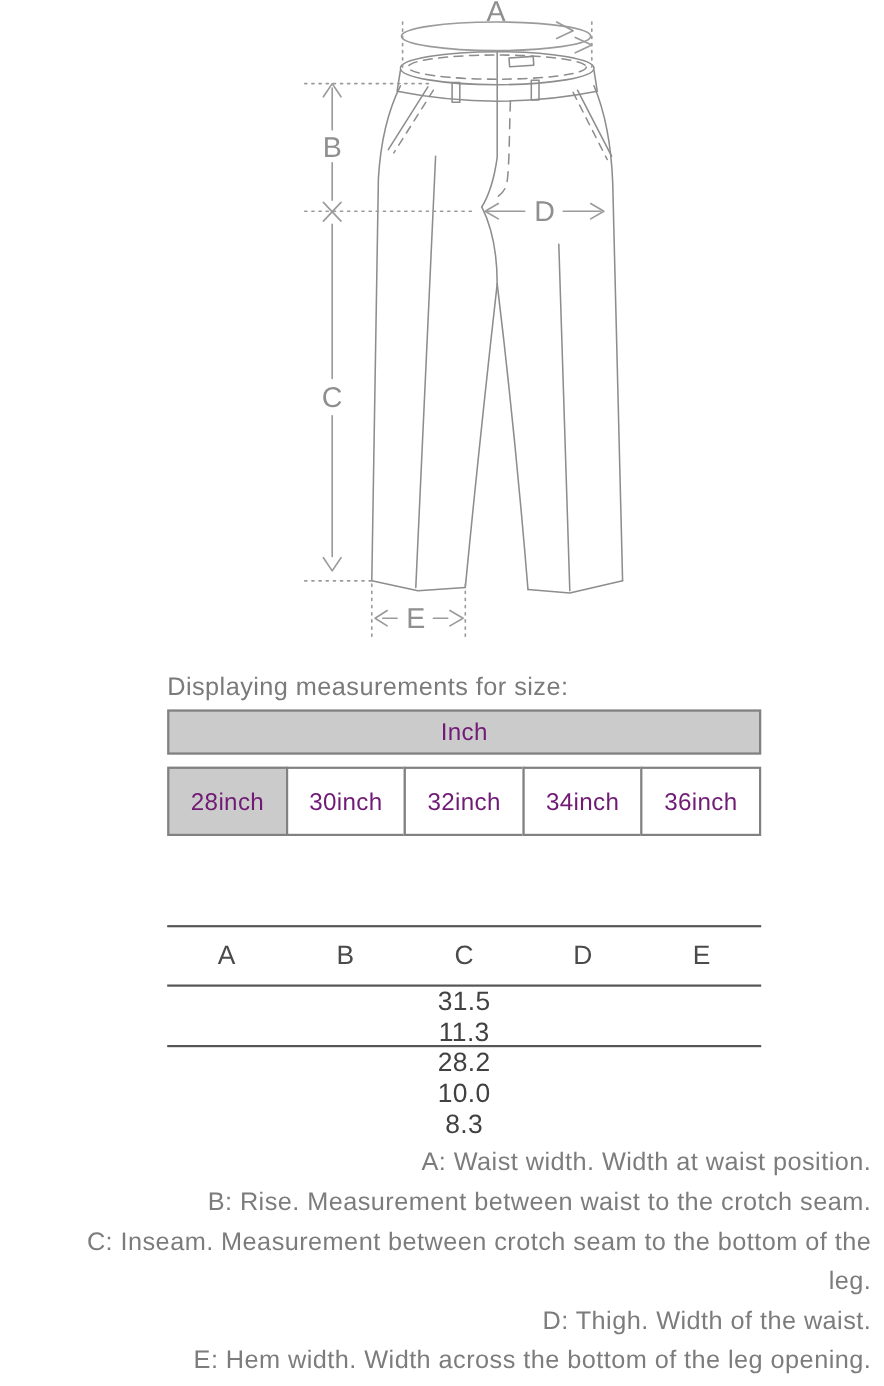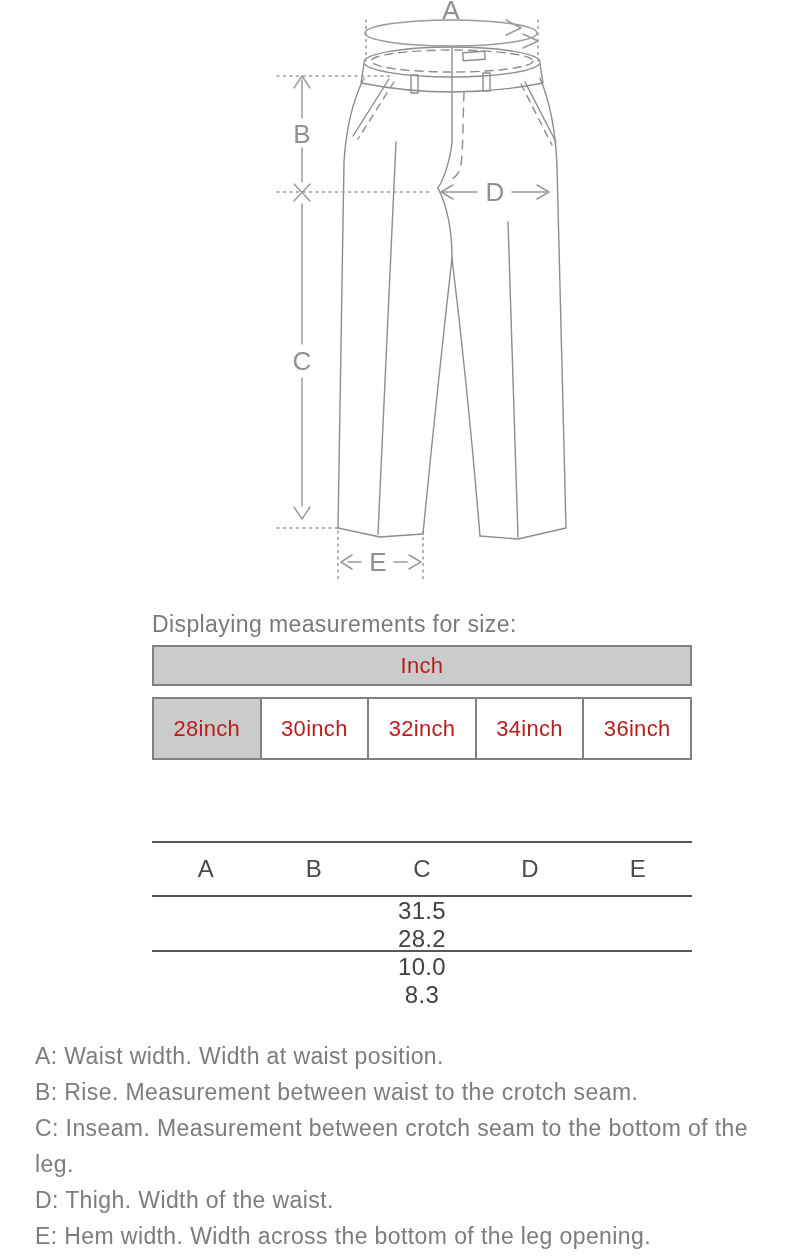--- a/index.html
+++ b/index.html
@@ -18,41 +18,41 @@
     font-size:23px;letter-spacing:.4px;color:#7a7a7a;font-weight:400;margin-top:20px;
   }
 
   
   .tabrow{left:152px;width:540px;display:flex;box-sizing:border-box;}
   .unit-tabs{top:645px;height:41px;}
   .size-tabs{top:697px;height:63px;justify-content:center;}
   .tab{
     flex:1 1 0;display:flex;align-items:center;justify-content:center;
     border:2px solid #818181;margin-left:-2px;
-    font-size:22px;letter-spacing:.3px;color:#b91c1c;background:#ffffff;
+    font-size:22px;letter-spacing:.3px;color:#701a75;background:#ffffff;
     box-sizing:border-box;cursor:pointer;white-space:nowrap;
   }
   .tab:first-child{margin-left:0;}
   .tab.selected{background:#cbcbcb;}
 
   
   .mtable{left:152px;top:841px;width:540px;}
   .mrow{display:flex;box-sizing:border-box;}
   .mrow.head{height:56px;border-top:2px solid #565656;border-bottom:2px solid #565656;}
   .mrow.vals{height:55px;border-bottom:2px solid #565656;flex-direction:column;}
   .mcell{
     flex:1 1 0;display:flex;align-items:center;justify-content:center;
     font-size:24px;letter-spacing:.3px;color:#414141;
   }
   .mrow.head .mcell{color:#4a4a4a;}
 
   
   .legend{
     left:35px;top:1038px;width:757px;
-    font-size:23px;line-height:36px;letter-spacing:.4px;color:#7c7c7c;
+    font-size:23px;line-height:36px;letter-spacing:.4px;color:#7c7c7c;text-align:right;
   }
   .legend p{margin:0;}
 </style>
 </head>
 <body>
 
 <svg id="diagram" class="abs" viewBox="0 0 804 590">
 
   <g stroke="#8d8d8d" stroke-width="1.4" fill="none" stroke-linecap="round" stroke-linejoin="round">
 
@@ -159,20 +159,21 @@
 <div class="abs mtable">
   <div class="mrow head">
     <div class="mcell">A</div>
     <div class="mcell">B</div>
     <div class="mcell">C</div>
     <div class="mcell">D</div>
     <div class="mcell">E</div>
   </div>
   <div class="mrow vals">
     <div class="mcell">31.5</div>
+    <div class="mcell">11.3</div>
     <div class="mcell">28.2</div>
     <div class="mcell">10.0</div>
     <div class="mcell">8.3</div>
   </div>
 </div>
 
 <div class="abs legend">
   <p>A: Waist width. Width at waist position.</p>
   <p>B: Rise. Measurement between waist to the crotch seam.</p>
   <p>C: Inseam. Measurement between crotch seam to the bottom of the leg.</p>

